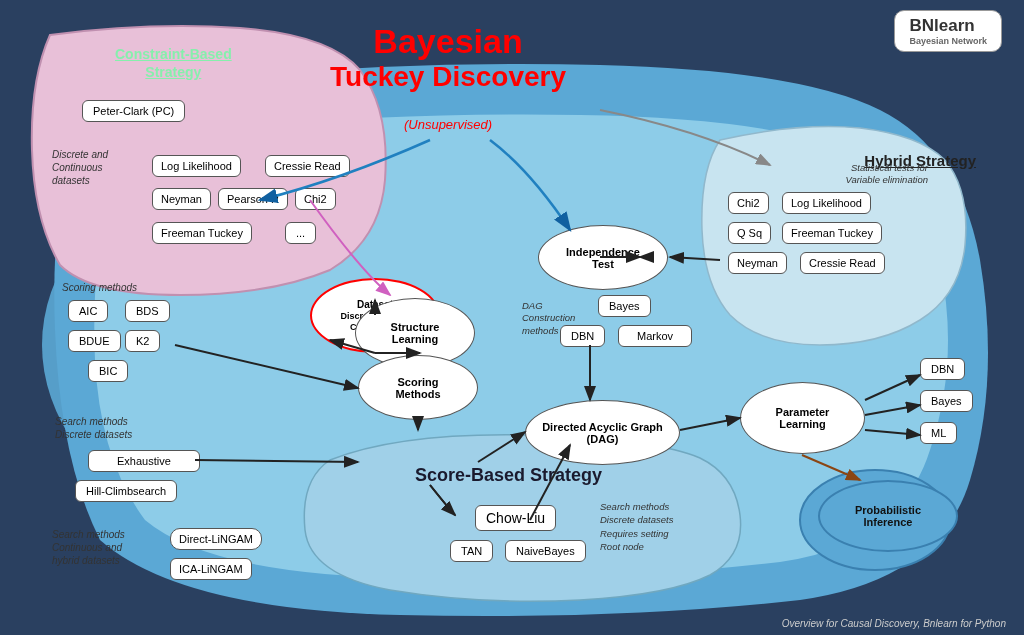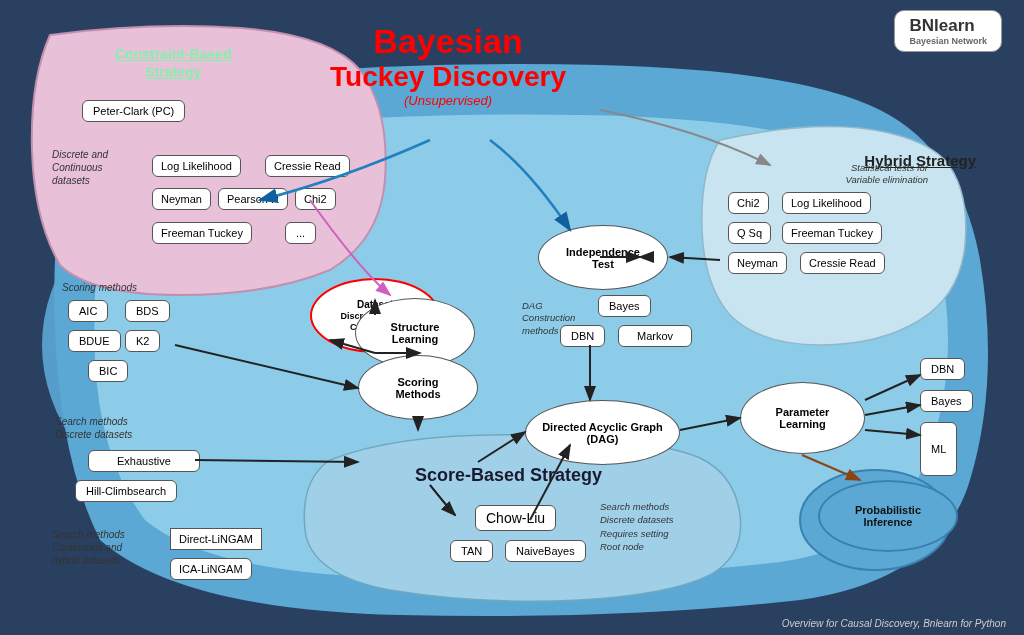--- a/index.html
+++ b/index.html
@@ -63,21 +63,21 @@
   </svg>
 
   <div style="position:absolute;top:10px;right:22px;background:white;border-radius:10px;padding:5px 14px;font-weight:bold;font-size:17px;color:#333;border:1.5px solid #999;">
     <span>BNlearn</span>
     <span style="font-size:9px;color:#666;display:block;text-align:center;">Bayesian Network</span>
   </div>
 
   <div style="position:absolute;top:22px;left:330px;text-align:center;">
     <div style="font-size:34px;font-weight:bold;color:red;font-family:Arial;">Bayesian</div>
     <div style="font-size:28px;font-weight:bold;color:red;font-family:Arial;">Tuckey Discovery</div>
-    <div style="font-size:13px;color:red;font-style:italic;">(Unsupervised)</div>
+    <div style="font-size:13px;color:red;font-style:italic;margin-top:24px;">(Unsupervised)</div>
   </div>
 
   <div style="position:absolute;top:45px;left:115px;font-size:14px;font-weight:bold;text-decoration:underline;color:#86efac;text-align:center;line-height:1.3;">
     Constraint-Based<br>Strategy
   </div>
 
   <div style="position:absolute;top:100px;left:82px;background:white;border:1.5px solid #555;border-radius:6px;padding:4px 10px;font-size:11px;">Peter-Clark (PC)</div>
 
   <div style="position:absolute;top:148px;left:52px;font-size:10px;font-style:italic;color:#333;line-height:1.3;">Discrete and<br>Continuous<br>datasets</div>
 
@@ -101,38 +101,38 @@
 
   <div style="position:absolute;top:192px;left:728px;background:white;border:1.5px solid #555;border-radius:6px;padding:4px 8px;font-size:11px;">Chi2</div>
   <div style="position:absolute;top:192px;left:782px;background:white;border:1.5px solid #555;border-radius:6px;padding:4px 8px;font-size:11px;">Log Likelihood</div>
   <div style="position:absolute;top:222px;left:728px;background:white;border:1.5px solid #555;border-radius:6px;padding:4px 8px;font-size:11px;">Q Sq</div>
   <div style="position:absolute;top:222px;left:782px;background:white;border:1.5px solid #555;border-radius:6px;padding:4px 8px;font-size:11px;">Freeman Tuckey</div>
   <div style="position:absolute;top:252px;left:728px;background:white;border:1.5px solid #555;border-radius:6px;padding:4px 8px;font-size:11px;">Neyman</div>
   <div style="position:absolute;top:252px;left:800px;background:white;border:1.5px solid #555;border-radius:6px;padding:4px 8px;font-size:11px;">Cressie Read</div>
 
   <div style="position:absolute;top:358px;left:920px;background:white;border:1.5px solid #555;border-radius:6px;padding:4px 10px;font-size:11px;">DBN</div>
   <div style="position:absolute;top:390px;left:920px;background:white;border:1.5px solid #555;border-radius:6px;padding:4px 10px;font-size:11px;">Bayes</div>
-  <div style="position:absolute;top:422px;left:920px;background:white;border:1.5px solid #555;border-radius:6px;padding:20px 10px;font-size:11px;">ML</div>
+  <div style="position:absolute;top:422px;left:920px;background:white;border:1.5px solid #555;border-radius:6px;padding:4px 10px;font-size:11px;">ML</div>
 
   <div style="position:absolute;top:282px;left:62px;font-size:10px;font-style:italic;color:#333;">Scoring methods</div>
 
   <div style="position:absolute;top:300px;left:68px;background:white;border:1.5px solid #555;border-radius:6px;padding:4px 10px;font-size:11px;">AIC</div>
   <div style="position:absolute;top:300px;left:125px;background:white;border:1.5px solid #555;border-radius:6px;padding:4px 10px;font-size:11px;">BDS</div>
   <div style="position:absolute;top:330px;left:68px;background:white;border:1.5px solid #555;border-radius:6px;padding:4px 10px;font-size:11px;">BDUE</div>
   <div style="position:absolute;top:330px;left:125px;background:white;border:1.5px solid #555;border-radius:6px;padding:4px 10px;font-size:11px;">K2</div>
   <div style="position:absolute;top:360px;left:88px;background:white;border:1.5px solid #555;border-radius:6px;padding:4px 10px;font-size:11px;">BIC</div>
 
   <div style="position:absolute;top:415px;left:55px;font-size:10px;font-style:italic;color:#333;line-height:1.3;">Search methods<br>Discrete datasets</div>
 
   <div style="position:absolute;top:450px;left:88px;background:white;border:1.5px solid #555;border-radius:6px;padding:4px 28px;font-size:11px;">Exhaustive</div>
   <div style="position:absolute;top:480px;left:75px;background:white;border:1.5px solid #555;border-radius:6px;padding:4px 10px;font-size:11px;">Hill-Climbsearch</div>
 
   <div style="position:absolute;top:528px;left:52px;font-size:10px;font-style:italic;color:#333;line-height:1.3;">Search methods<br>Continuous and<br>hybrid datasets</div>
 
-  <div style="position:absolute;top:528px;left:170px;background:white;border:1.5px solid #555;border-radius:0;padding:4px 8px;font-size:11px;">Direct-LiNGAM</div>
+  <div style="position:absolute;top:528px;left:170px;background:white;border:1.5px solid #555;border-radius:10px;padding:4px 8px;font-size:11px;">Direct-LiNGAM</div>
   <div style="position:absolute;top:558px;left:170px;background:white;border:1.5px solid #555;border-radius:6px;padding:4px 8px;font-size:11px;">ICA-LiNGAM</div>
 
   <div style="position:absolute;top:278px;left:310px;width:130px;height:75px;background:white;border:2px solid red;border-radius:50%;display:flex;align-items:center;justify-content:center;text-align:center;font-size:10px;font-weight:bold;">
     <div>Dataset<br><span style="font-size:9px;">Discrete&nbsp;&nbsp;Hybrid<br>Continuous</span></div>
   </div>
 
   <div style="position:absolute;top:298px;left:355px;width:120px;height:70px;background:white;border:1.5px solid #555;border-radius:50%;display:flex;align-items:center;justify-content:center;text-align:center;font-size:11px;font-weight:600;">
     Structure<br>Learning
   </div>
 

